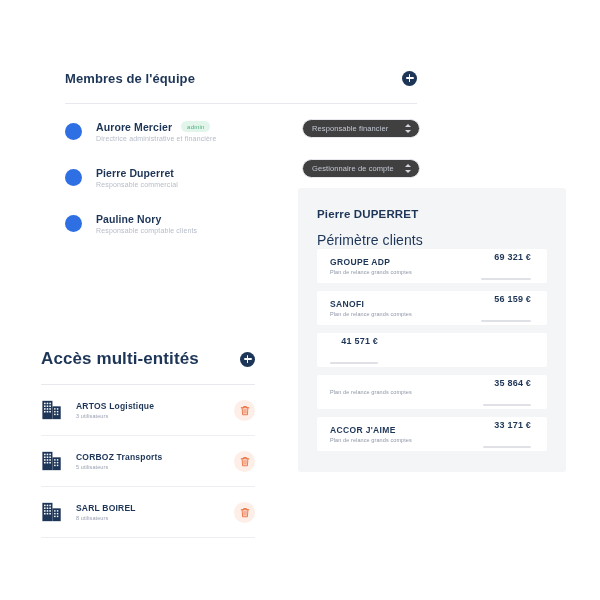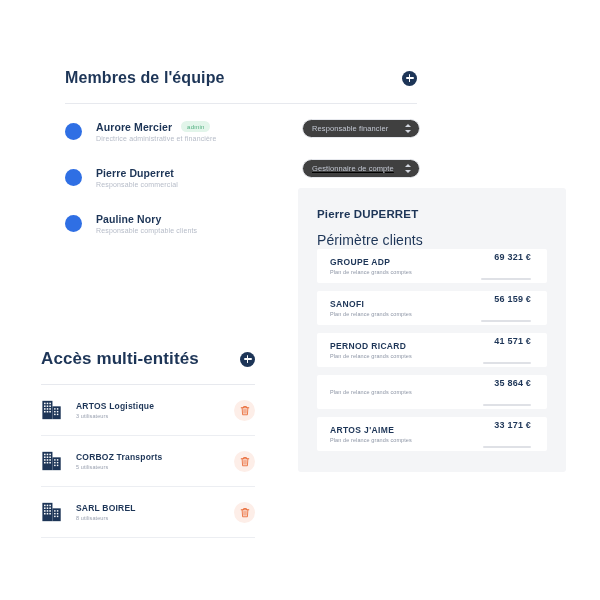--- a/index.html
+++ b/index.html
@@ -23,21 +23,21 @@
     top: 63px;
     width: 352px;
   }
   .section-head {
     display: flex;
     align-items: center;
     justify-content: space-between;
     height: 30px;
   }
   .section-title {
-    font-size: 16px;
+    font-size: 13px;
     font-weight: bold;
     color: #1d3557;
     letter-spacing: .1px;
   }
   .add-btn {
     width: 15px;
     height: 15px;
     border-radius: 50%;
     background: #1d3557;
     position: relative;
@@ -292,21 +292,21 @@
       </div>
       <div class="member-role">Responsable comptable clients</div>
     </div>
   </div>
 </div>
 
 <div class="select" style="left:302px; top:119px;">
   <span class="select-value">Responsable financier</span>
   <span class="chev"></span>
 </div>
-<div class="select" style="left:302px; top:159px;text-decoration:underline;">
+<div class="select" style="left:302px; top:159px;">
   <span class="select-value">Gestionnaire de compte</span>
   <span class="chev"></span>
 </div>
 
 <div class="detail-panel">
   <div class="panel-title">Pierre DUPERRET</div>
   <div class="panel-sub">Périmètre clients</div>
 
   <div class="client-list">
 
@@ -326,43 +326,39 @@
         <div class="client-name">SANOFI</div>
         <div class="client-plan">Plan de relance grands comptes</div>
       </div>
       <div class="client-right">
         <div class="client-amount">56 159 €</div>
         <div class="client-bar" style="width:50px"></div>
       </div>
     </div>
 
     <div class="client-row">
-      <div class="client-left">
-        <div class="client-name">PERNOD RICARD</div>
-        <div class="client-plan">Plan de relance grands comptes</div>
-      </div>
       <div class="client-right">
         <div class="client-amount">41 571 €</div>
         <div class="client-bar" style="width:48px"></div>
       </div>
     </div>
 
     <div class="client-row">
       <div class="client-left">
         <div class="client-plan">Plan de relance grands comptes</div>
       </div>
       <div class="client-right">
         <div class="client-amount">35 864 €</div>
         <div class="client-bar" style="width:48px"></div>
       </div>
     </div>
 
     <div class="client-row">
       <div class="client-left">
-        <div class="client-name">ARTOS J'AIME</div>
+        <div class="client-name">ACCOR J'AIME</div>
         <div class="client-plan">Plan de relance grands comptes</div>
       </div>
       <div class="client-right">
         <div class="client-amount">33 171 €</div>
         <div class="client-bar" style="width:48px"></div>
       </div>
     </div>
 
   </div>
 </div>

